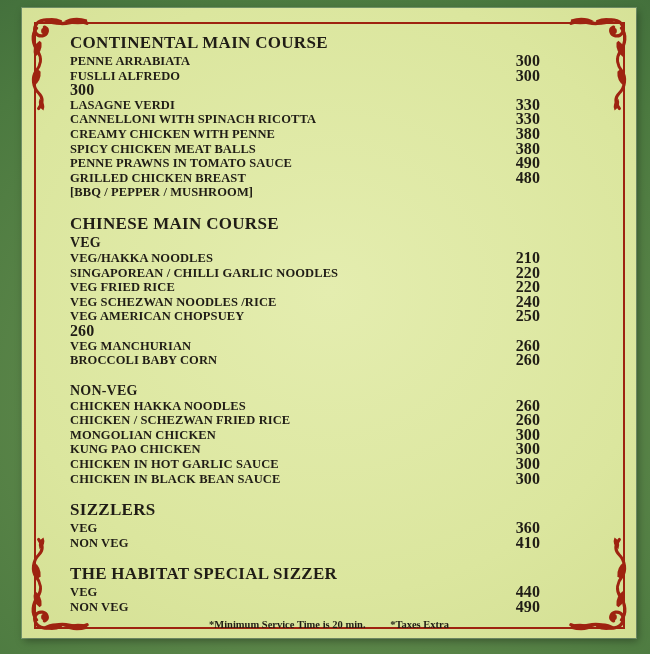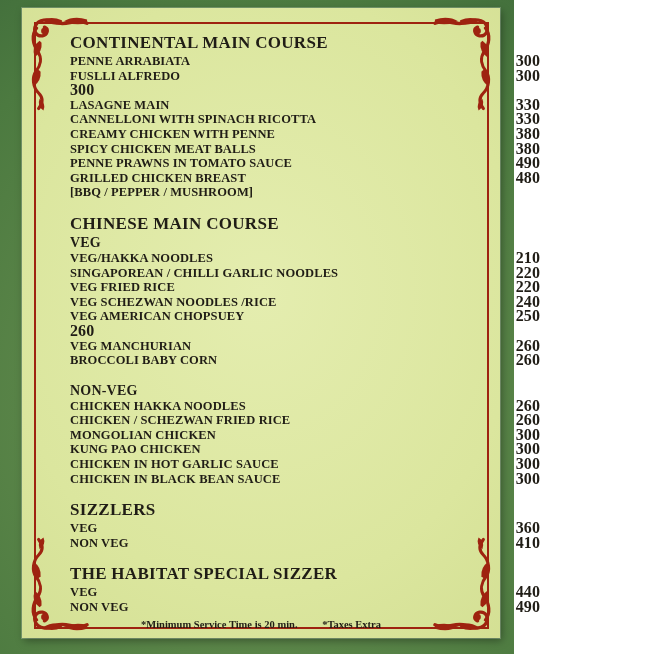--- a/index.html
+++ b/index.html
@@ -1,18 +1,18 @@
 <!DOCTYPE html>
 <html style="--accent-red: #9e2310; --panel-green: #dbe69e; --background-green: #4c7a40; --text-color: #201d16;"><head>
 <meta charset="utf-8">
 <style>
   *{margin:0;padding:0;box-sizing:border-box}
   html,body{width:650px;height:654px;overflow:hidden}
   body{font-family:"Liberation Serif",serif}
-  .stage{position:relative;width:514px;height:654px;
+  .stage{position:relative;width:650px;height:654px;
     background:radial-gradient(130% 115% at 50% 62%, #6e9454 0%, #4c7a40 55%, #2c5532 100%)}
   .panel{position:absolute;left:22px;top:8px;right:14px;bottom:16px;
     background:radial-gradient(90% 80% at 50% 45%, #e4edaf 0%, #dbe69e 60%, #d1dd90 100%);
     box-shadow:0 0 0 1px rgba(255,255,255,.22), 2px 3px 8px rgba(0,0,0,.35)}
   .frame{position:absolute;left:12px;top:14px;right:11px;bottom:9px;
     border:2px solid var(--accent-red,#8f2314)}
   .defs{position:absolute;width:0;height:0;overflow:hidden}
   .orn{position:absolute;width:62px;height:98px}
   .orn-tl{left:5px;top:5px}
   .orn-tr{right:5px;top:5px;transform:scaleX(-1)}
@@ -76,21 +76,21 @@
               <span class="item-price">300</span>
             </div>
             <div class="menu-row">
               <span class="item-name">FUSLLI ALFREDO</span>
               <span class="item-price">300</span>
             </div>
             <div class="menu-row">
               <span class="item-price">300</span>
             </div>
             <div class="menu-row">
-              <span class="item-name">LASAGNE MAIN</span>
+              <span class="item-name">LASAGNE VERDI</span>
               <span class="item-price">330</span>
             </div>
             <div class="menu-row">
               <span class="item-name">CANNELLONI WITH SPINACH RICOTTA</span>
               <span class="item-price">330</span>
             </div>
             <div class="menu-row">
               <span class="item-name">CREAMY CHICKEN WITH PENNE</span>
               <span class="item-price">380</span>
             </div>

